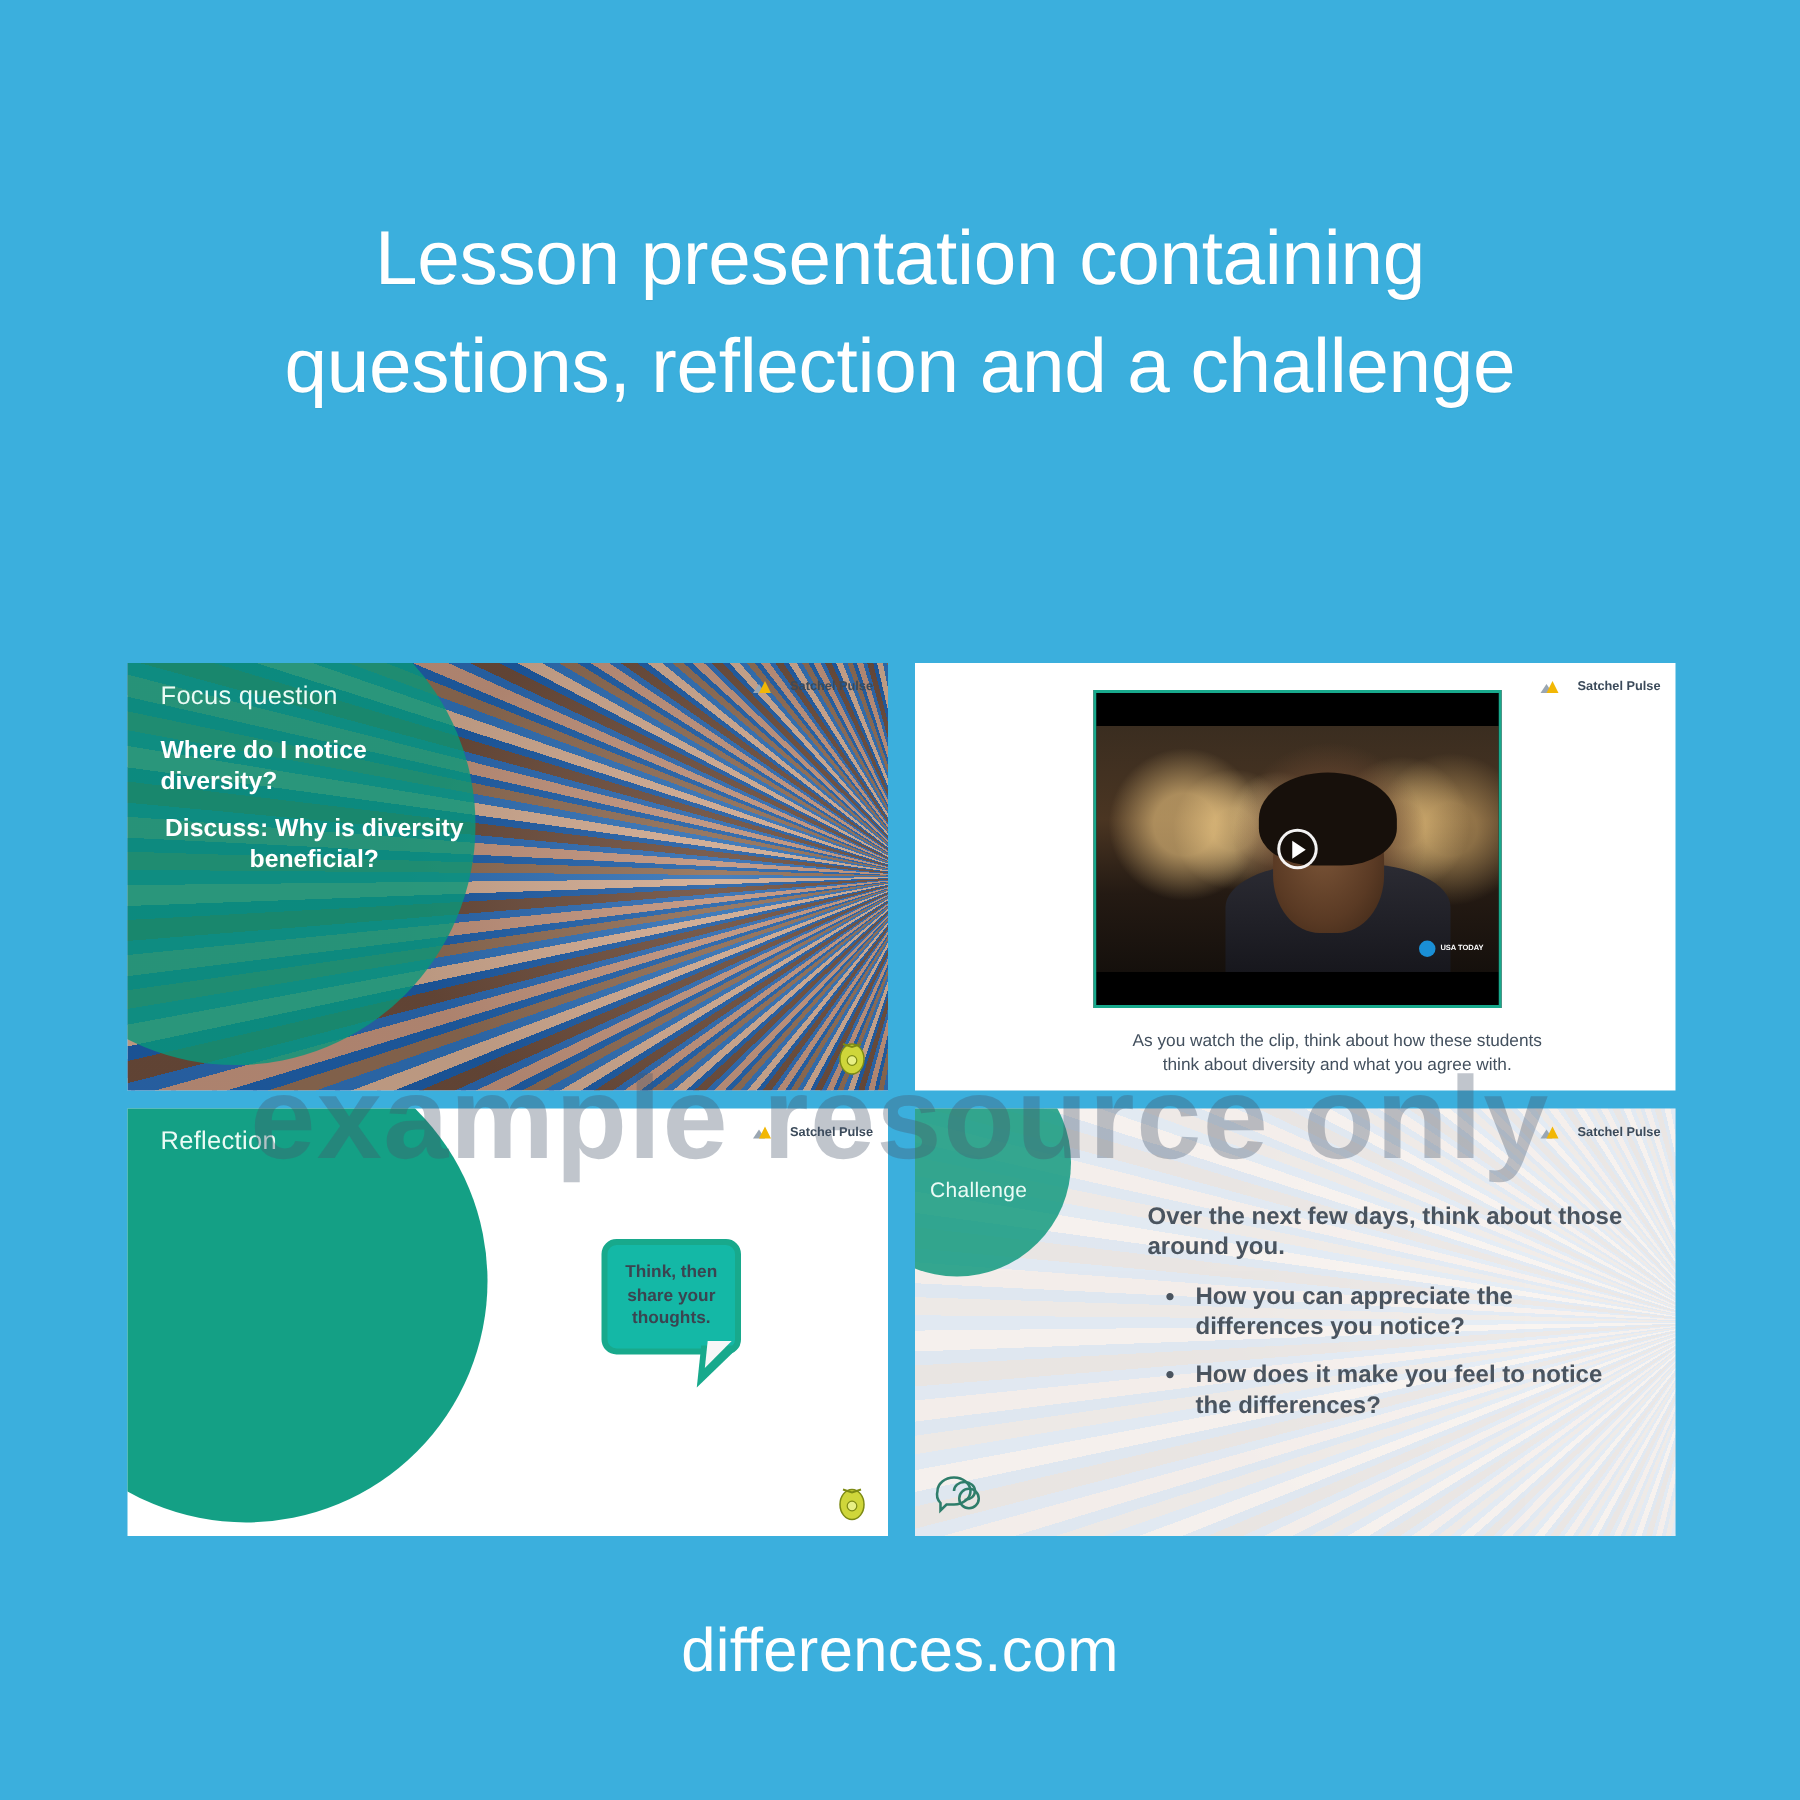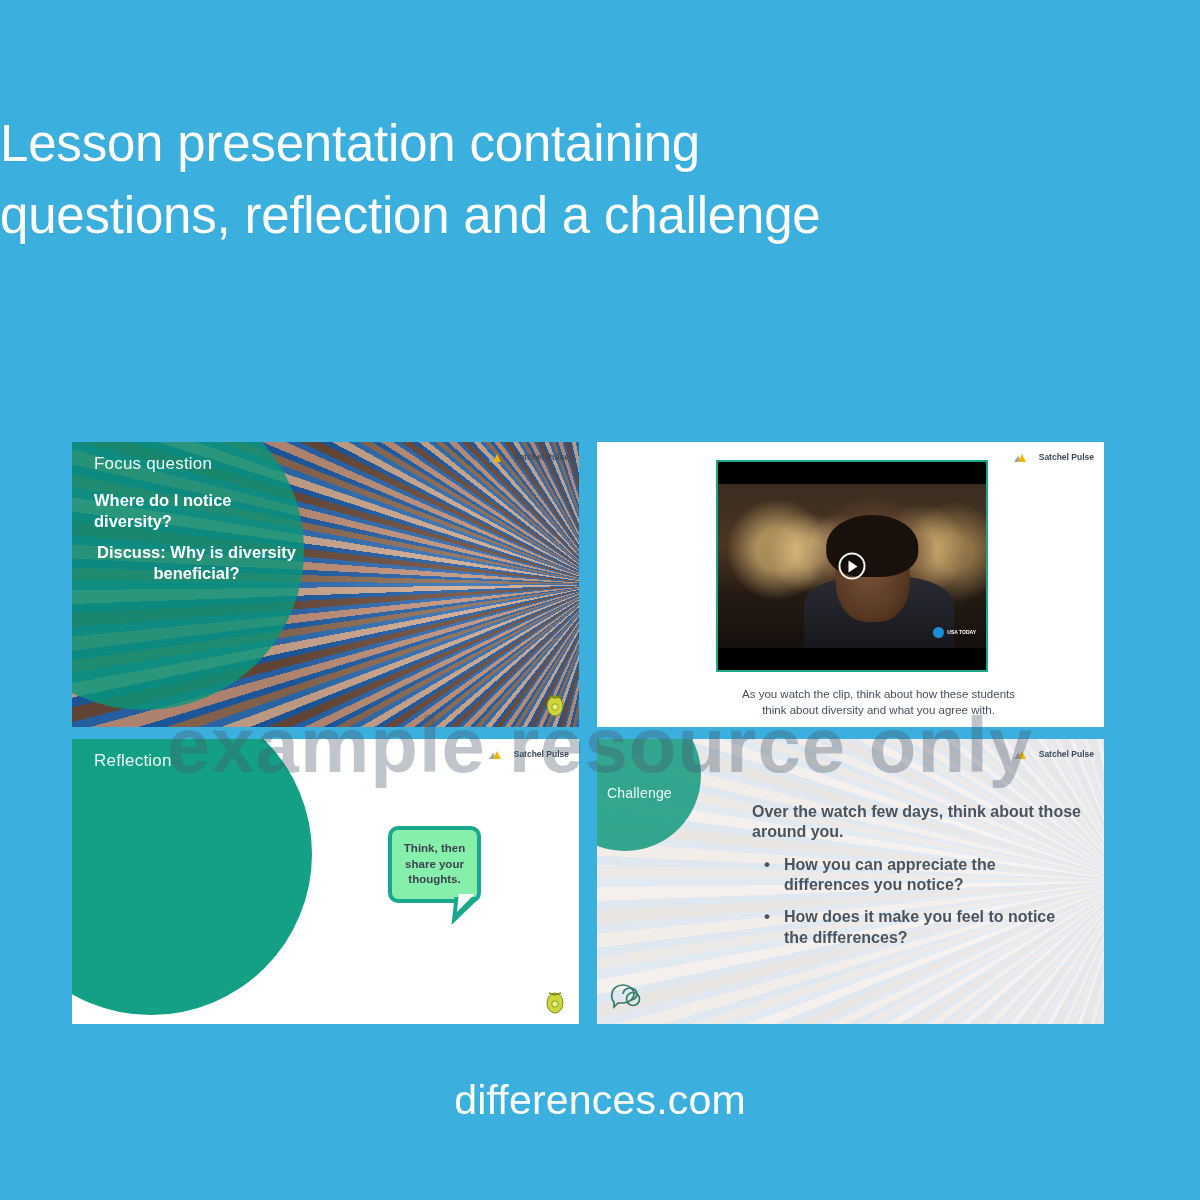--- a/index.html
+++ b/index.html
@@ -6,21 +6,22 @@
   html, body {
     width: 1200px; height: 1200px;
     font-family: "Liberation Sans", sans-serif;
     overflow: hidden;
   }
   body { background: #3BAFDD; position: relative; }
 
   
   .headline {
     position: absolute;
-    top: 108px; left: 0; width: 1200px;
+    top: 136px; left: 0; width: 1200px;
+    text-align: center;
     color: #FFFFFF;
     font-size: 51px;
     line-height: 1.42;
     font-weight: 400;
     letter-spacing: -0.2px;
     text-shadow: 0 1px 1px rgba(0,0,0,.06);
   }
   .headline span { display: block; }
 
   
@@ -28,21 +29,21 @@
     position: absolute;
     top: 1077px; left: 0; width: 1200px;
     text-align: center;
     color: #FFFFFF;
     font-size: 41px;
     font-weight: 400;
     letter-spacing: .2px;
   }
 
   
-  .slides { position: absolute; top: 442px; left: 72px; width: 940px; height: 582px; }
+  .slides { position: absolute; top: 442px; left: 85px; width: 940px; height: 582px; }
   .slide {
     position: absolute;
     width: 507px; height: 285px;
     background: #ffffff;
     overflow: hidden;
   }
   .s-tl { left: 0;     top: 0;   }
   .s-tr { left: 525px; top: 0;   }
   .s-bl { left: 0;     top: 297px;}
   .s-br { left: 525px; top: 297px;}
@@ -177,21 +178,21 @@
     position: absolute; left: 0; top: 244px; width: 100%;
     text-align: center; color: #43505e;
     font-size: 11.5px; line-height: 1.42; margin-left: 28px;
   }
 
   
   .bubble {
     position: absolute; left: 316px; top: 87px;
     width: 93px; height: 77px;
     border: 4px solid #18A98C; border-radius: 10px;
-    background: #86efac;
+    background: #14b8a6;
     display: flex; align-items: center; justify-content: center;
   }
   .bubble-text {
     color: #3b4450; font-size: 11.5px; font-weight: bold;
     line-height: 1.38; text-align: center;
   }
   .bubble-tail {
     position: absolute; left: 381px; top: 158px;
     width: 0; height: 0;
     border-style: solid; border-width: 0 0 28px 26px;
@@ -323,21 +324,21 @@
         <circle cx="10" cy="18" r="3.2" fill="#e8ef84" stroke="#7d8a14" stroke-width=".8"></circle>
       </svg>
     </div>
   </div>
 
   <div class="slide s-br">
     <div class="mosaic faded"></div>
     <div class="circle translucent" style="left:-48px; top:-40px; width:152px; height:152px;"></div>
     <div class="slide-label" style="left:10px; top:46px; font-size:14px;">Challenge</div>
     <div class="challenge-body">
-      <span class="lead">Over the watch few days, think about those around you.</span>
+      <span class="lead">Over the next few days, think about those around you.</span>
       <ul>
         <li>How you can appreciate the differences you notice?</li>
         <li>How does it make you feel to notice the differences?</li>
       </ul>
     </div>
     <div class="logo" style="right:10px; top:10px;">
       <span class="mark">
           <i class="a"></i>
           <i class="b"></i>
         </span>

